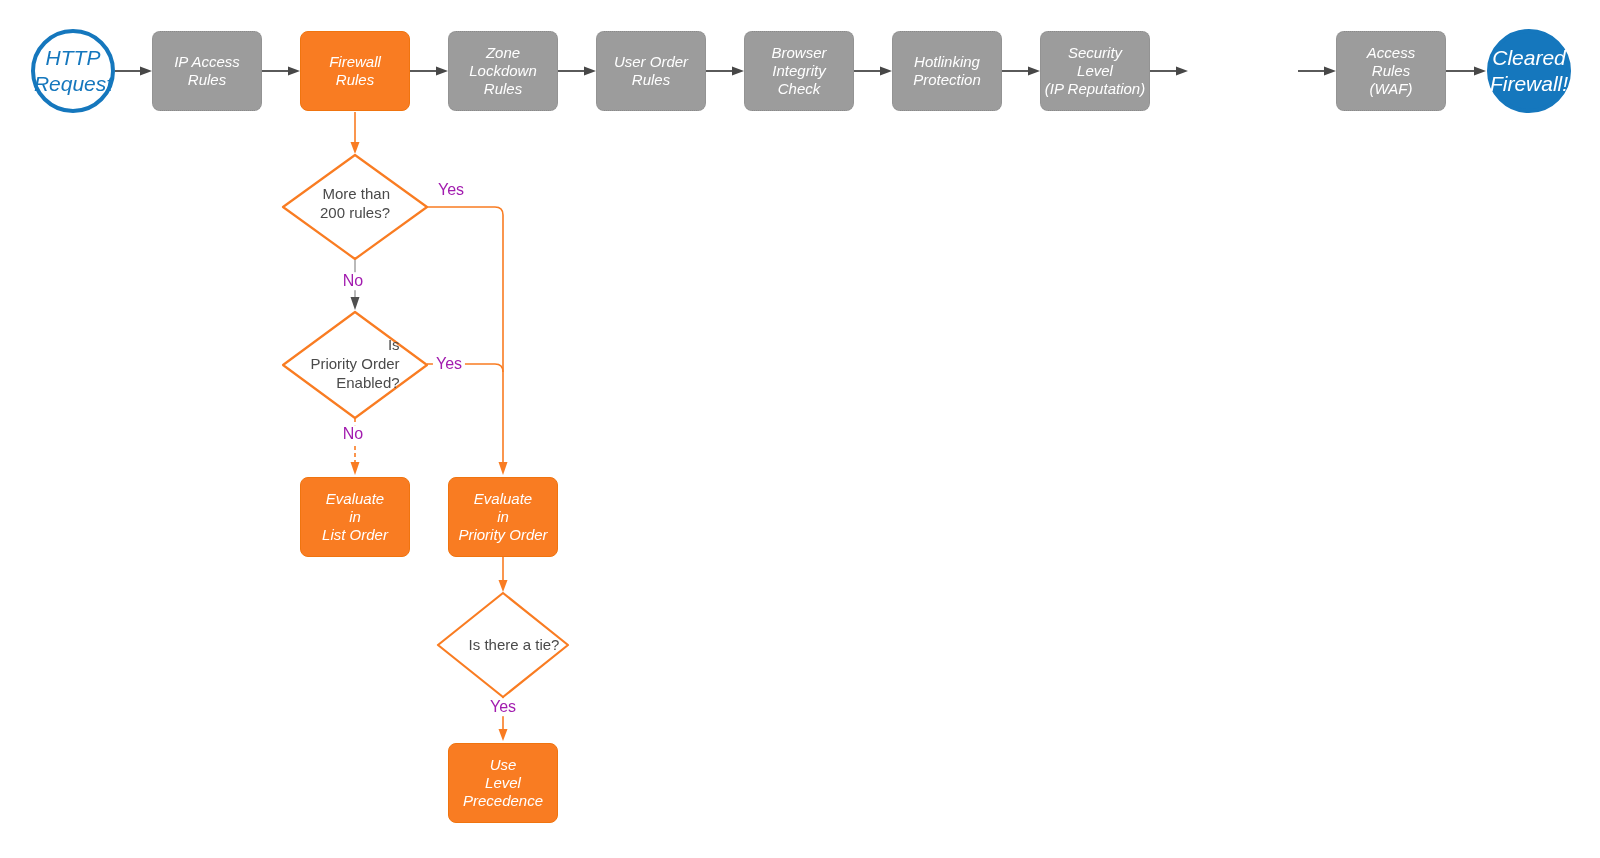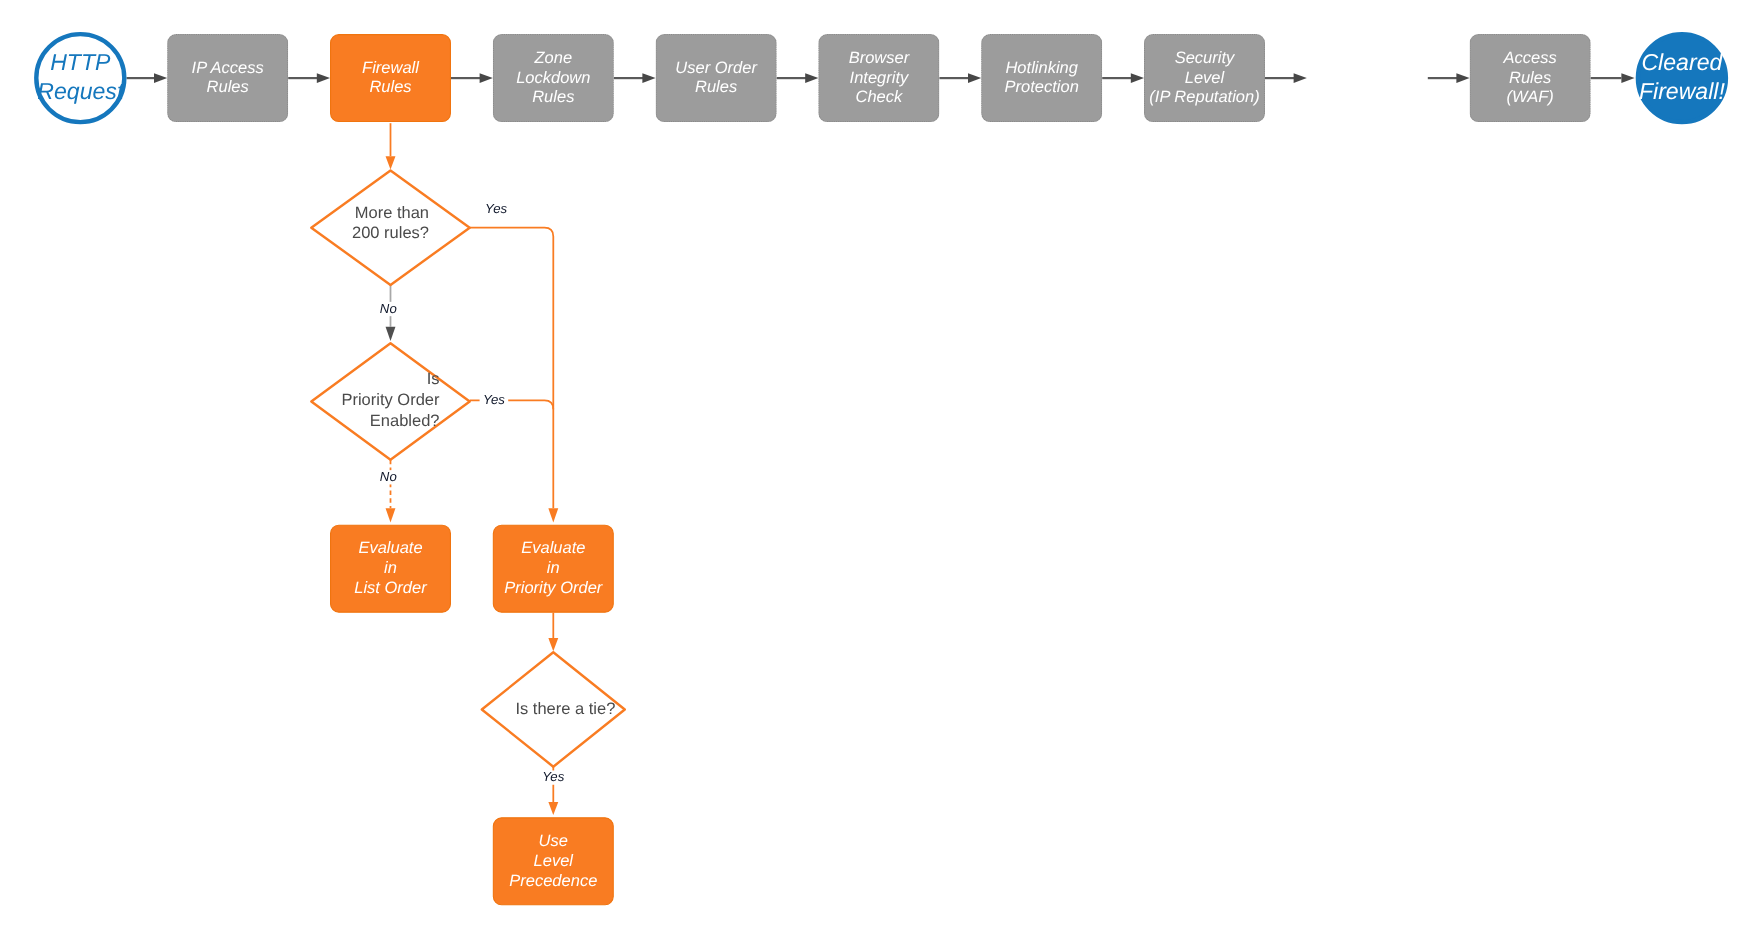--- a/index.html
+++ b/index.html
@@ -26,21 +26,21 @@
   }
   .terminator.start{background:#ffffff;border:4px solid #1577BD;color:#1577BD;}
   .terminator.end{background:#1577BD;border:4px solid #1577BD;color:#ffffff;}
   .dtext{
     position:absolute;display:flex;align-items:center;justify-content:center;
     text-align:right;transform:translate(-50%,-50%);
     font-size:15px;line-height:1.28;color:#4A4A4A;white-space:pre-line;
   }
   .elabel{
     position:absolute;transform:translate(-50%,-50%);
-    font-style:italic;font-size:12px;color:#0f172a;
+    font-size:16px;color:#a21caf;
     background:#ffffff;padding:0 3px;line-height:1.1;
   }
 </style>
 </head>
 <body>
 
 <div id="canvas">
 
   <svg id="wires" viewBox="0 0 1600 858">
 

